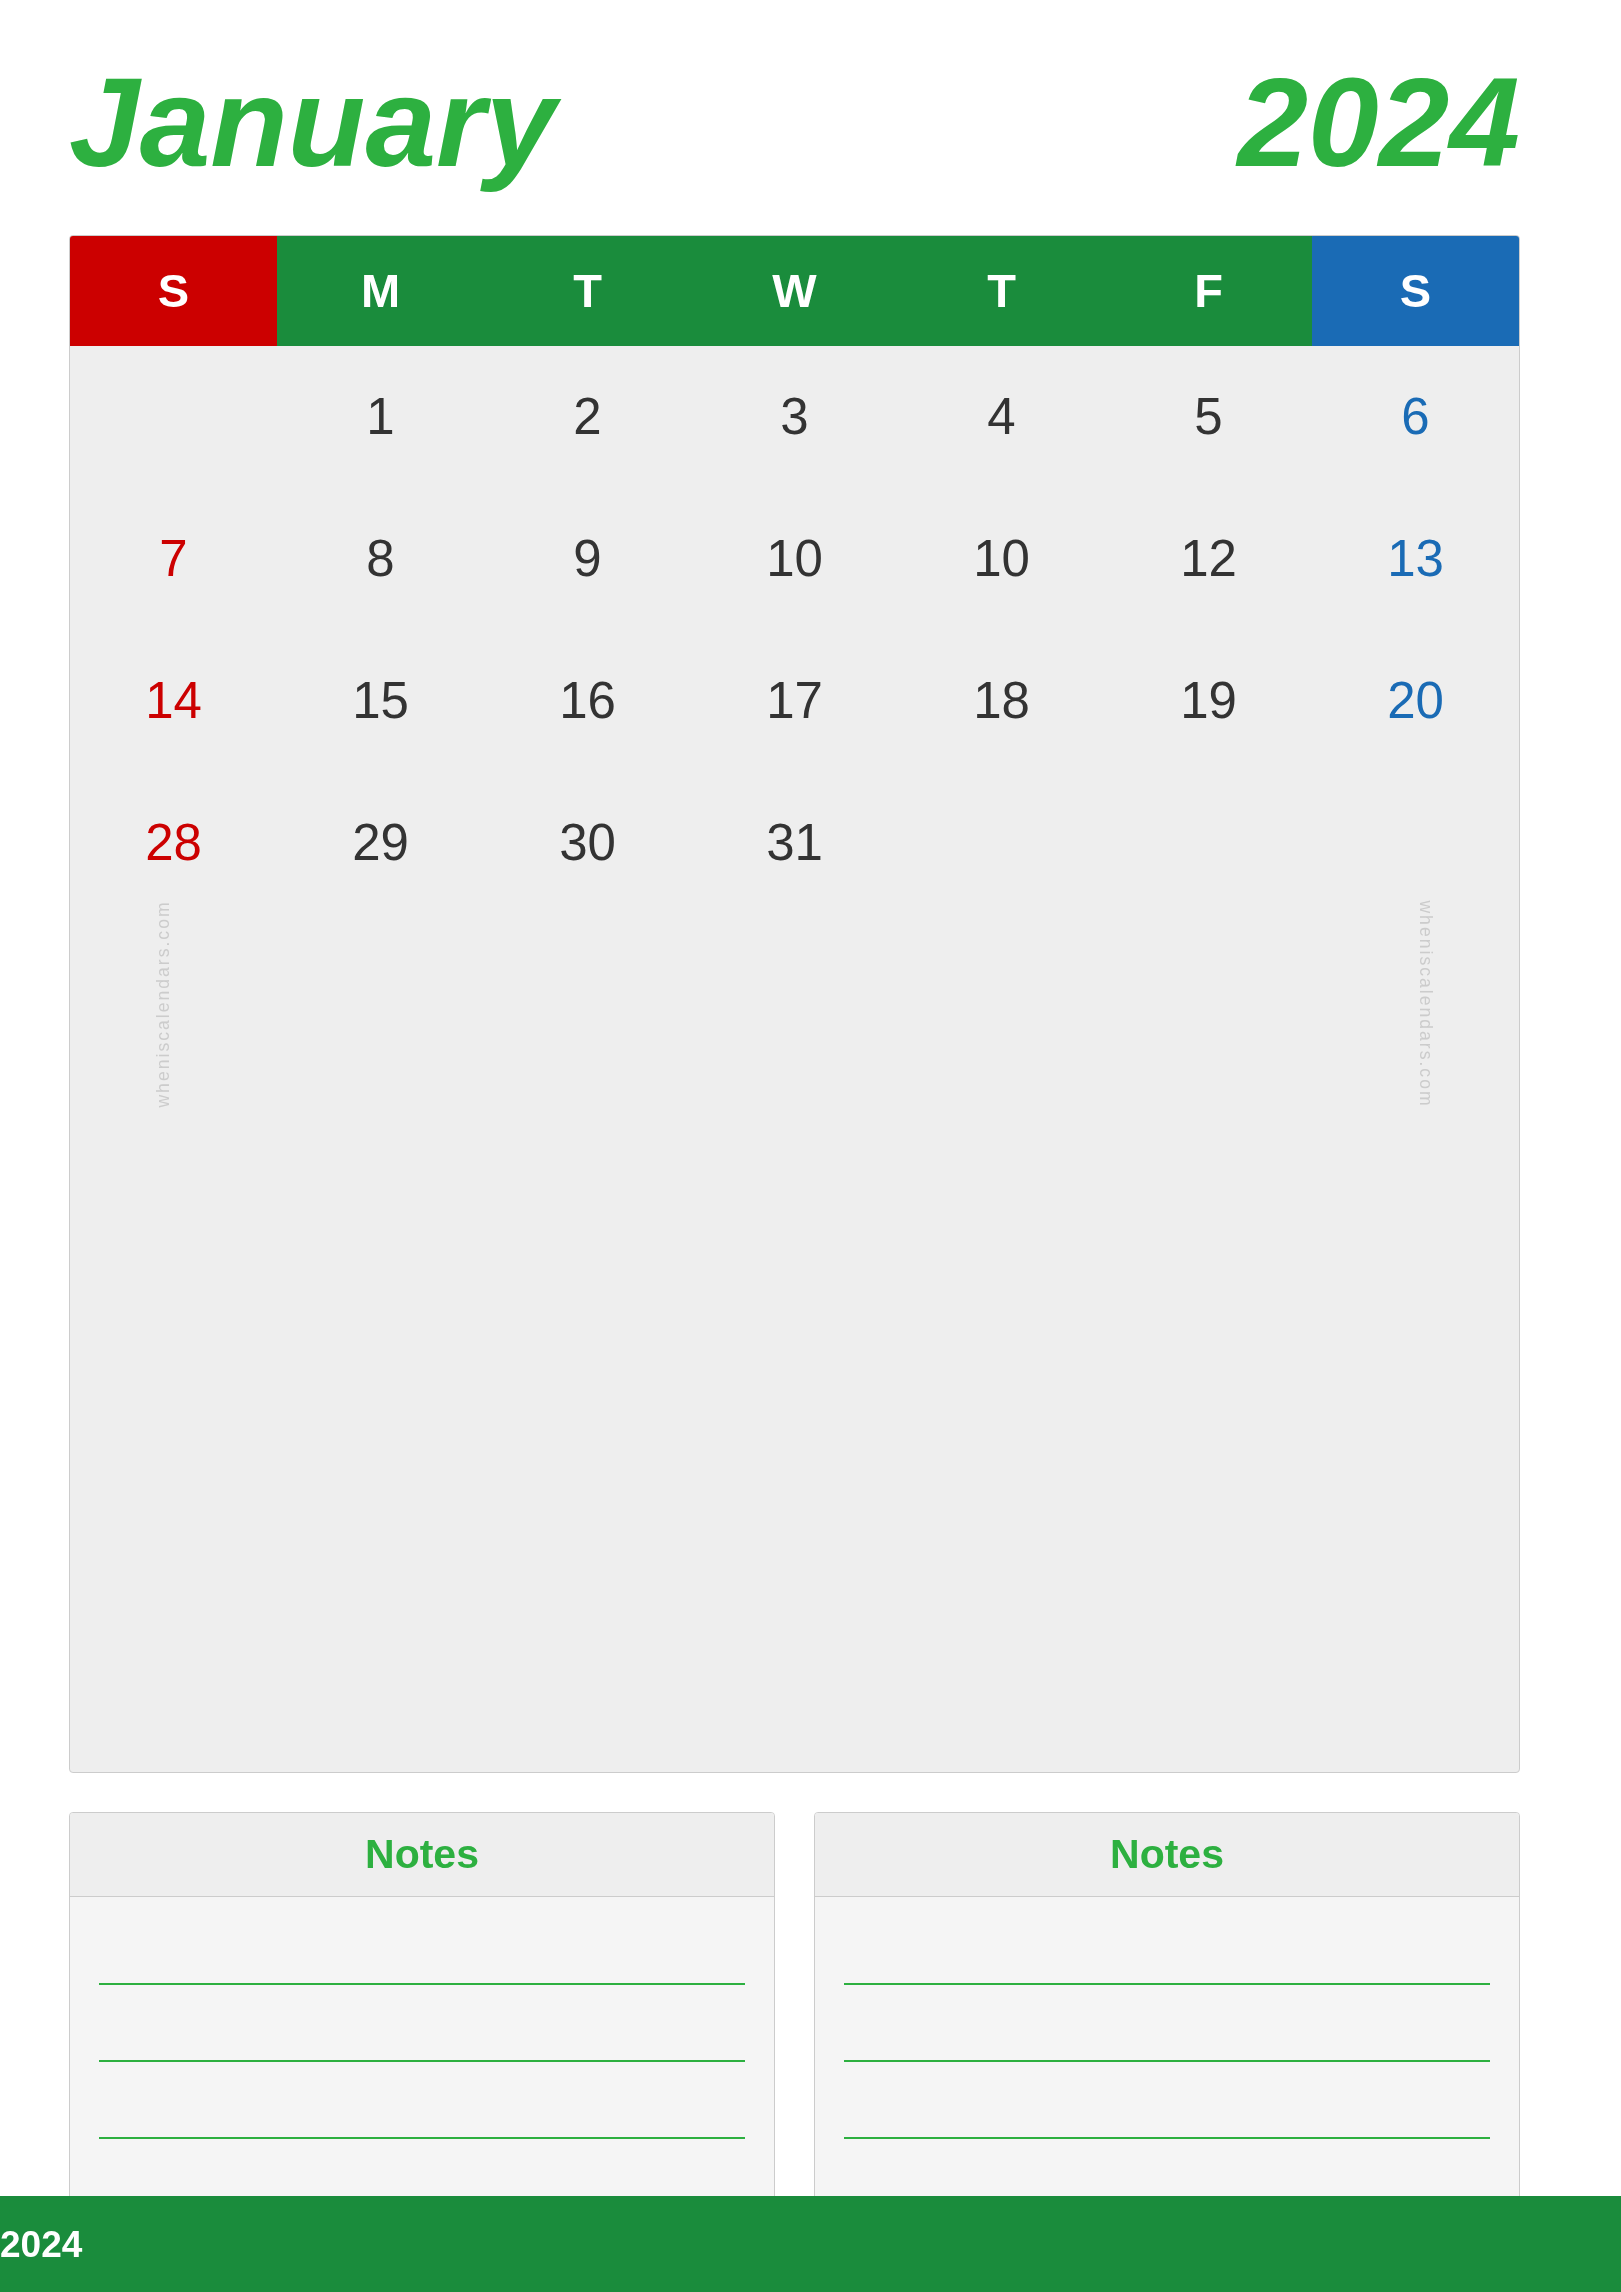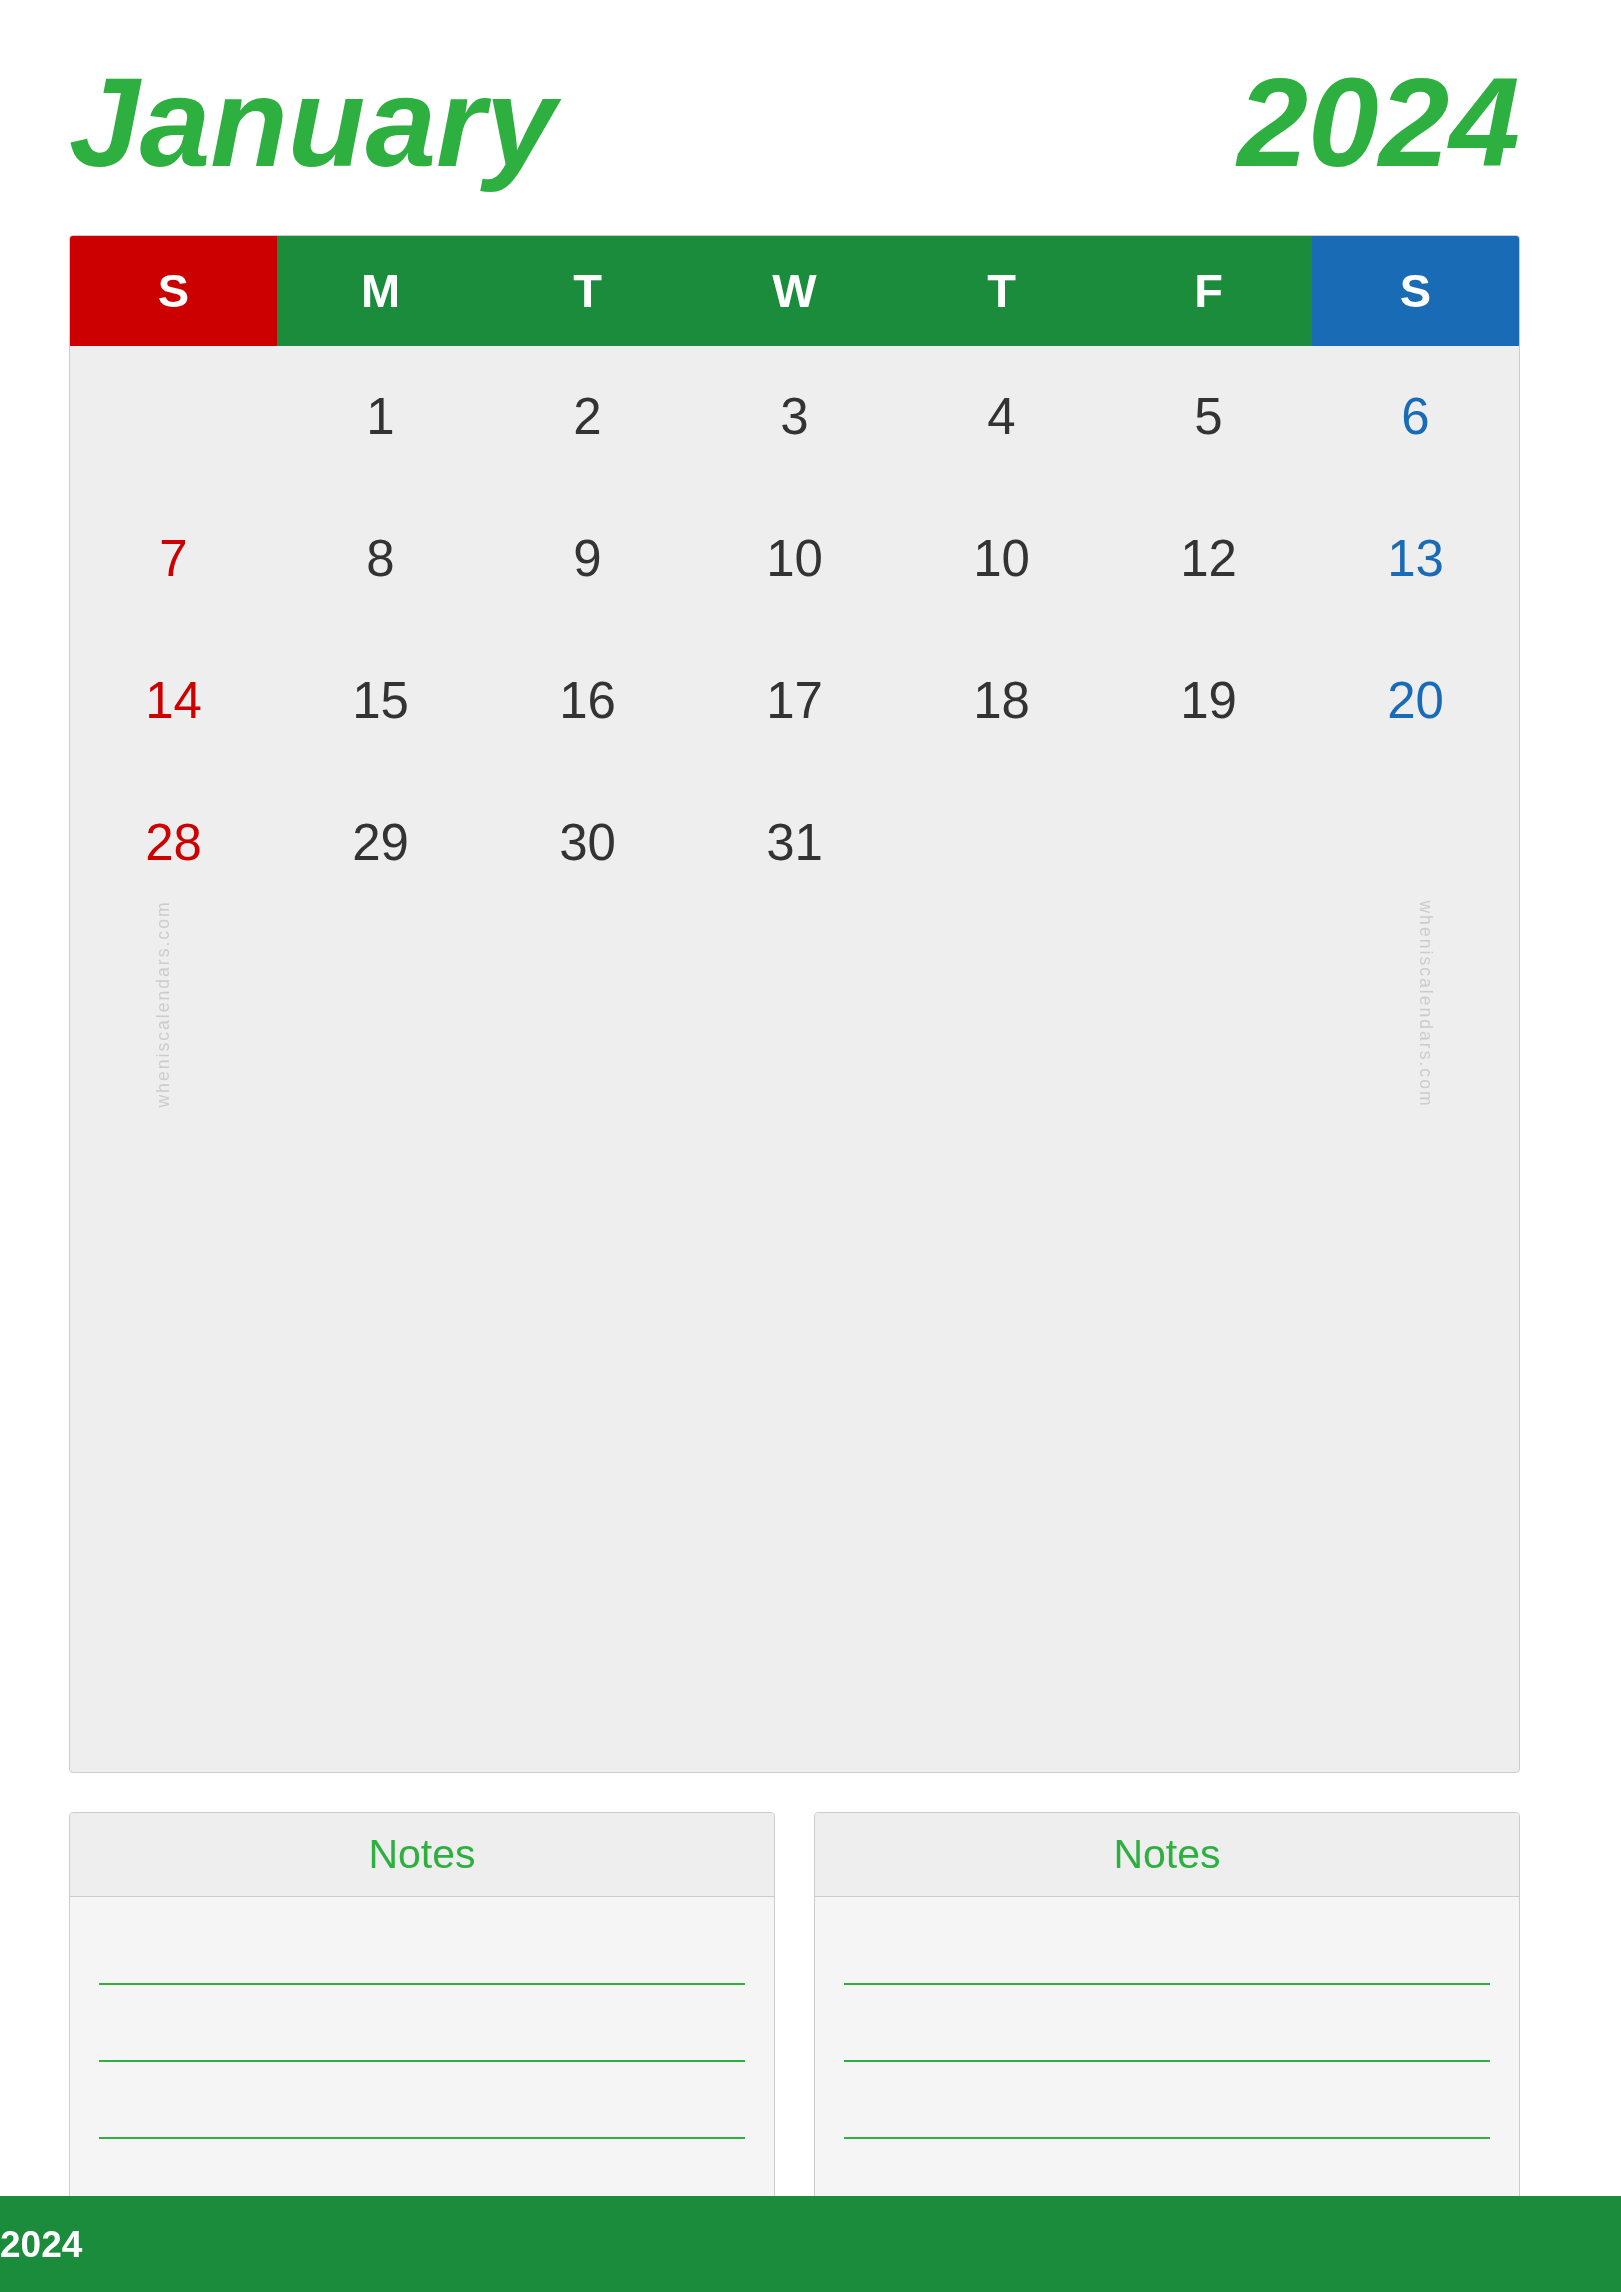--- a/index.html
+++ b/index.html
@@ -139,21 +139,21 @@
       border: 1.5px solid #cccccc;
       background: #f5f5f5;
       border-radius: 3.9px;
       overflow: hidden;
     }
 
     .notes-header {
       text-align: center;
       padding: 17.6px;
       font-size: 41px;
-      font-weight: normal;
+      font-weight: bold;
       color: #2db040;
       background: #eeeeee;
       border-bottom: 1.5px solid #cccccc;
     }
 
     .notes-lines {
       padding: 19.6px 29px;
     }
 
     .notes-line {

